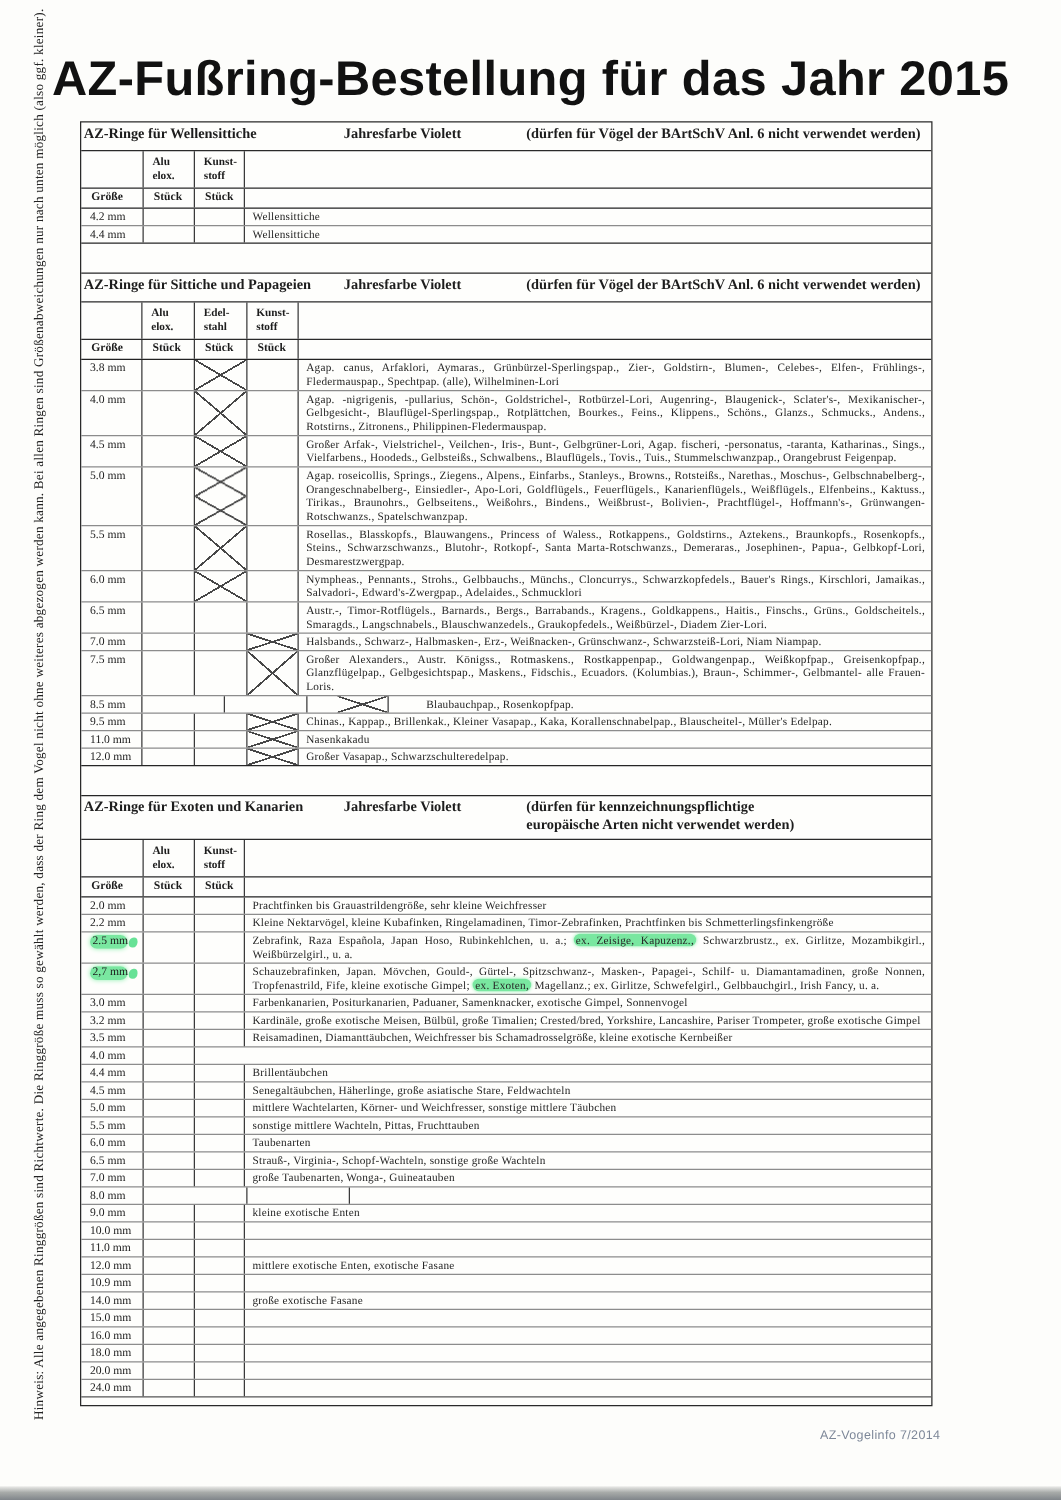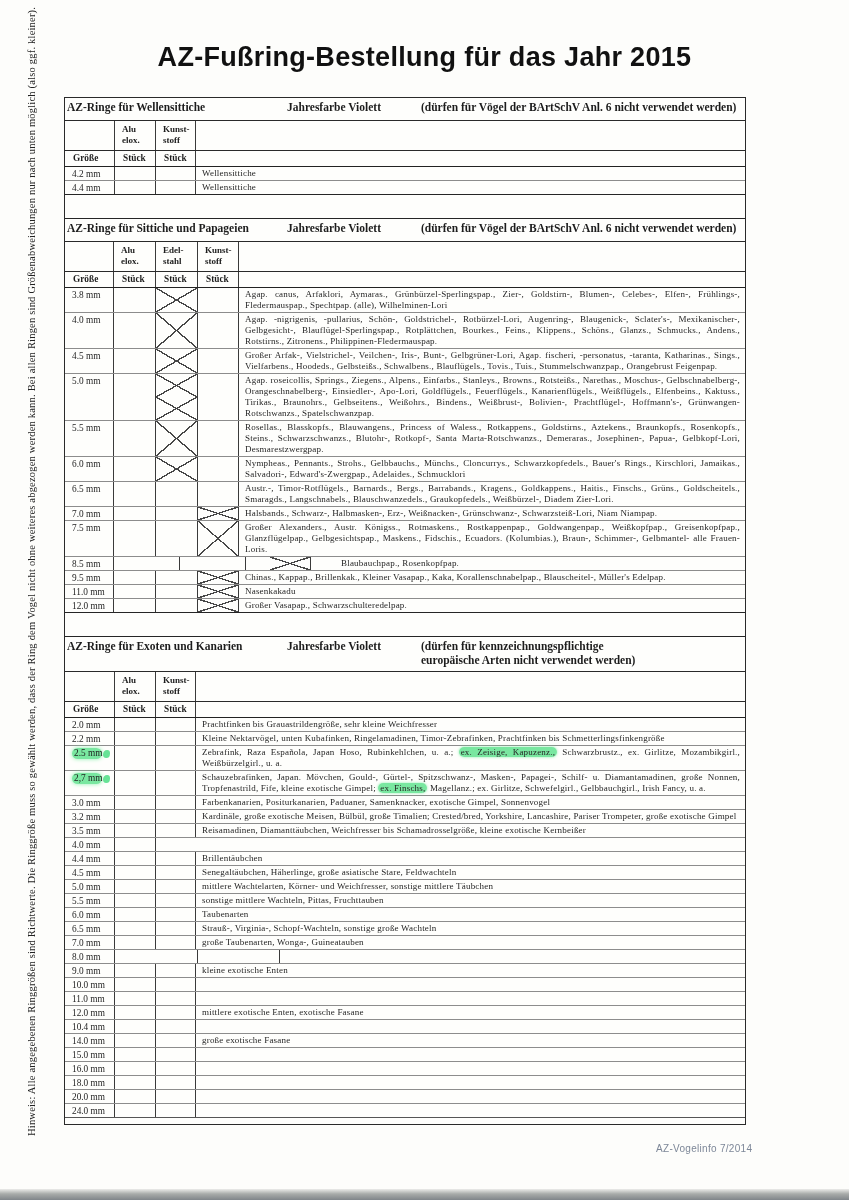--- a/index.html
+++ b/index.html
@@ -4,36 +4,36 @@
 <style>
   html,body{margin:0;padding:0;}
   body{
     width:849px;height:1200px;position:relative;overflow:hidden;
     background:#fdfdfb;color:#1d1d1d;
     font-family:"Liberation Serif", serif;
   }
   .page-title{
     position:absolute;top:42px;left:0;width:100%;margin:0;
     text-align:center;font-family:"Liberation Sans",sans-serif;
-    font-size:27px;font-weight:bold;letter-spacing:.3px;color:#111;
+    font-size:39px;font-weight:bold;letter-spacing:.3px;color:#111;
   }
   .side-note{
     position:absolute;left:26px;top:58px;height:1078px;width:15px;
     writing-mode:vertical-rl;transform:rotate(180deg);
     font-size:10.5px;white-space:nowrap;color:#222;letter-spacing:.2px;
   }
   .frame{
     position:absolute;left:64px;top:97px;width:680px;
     border:1.5px solid #2a2a2a;background:#fefefc;
   }
   .sec-head{position:relative;height:22px;border-bottom:1.2px solid #2a2a2a;}
   .sec-head.tall{height:34px;}
   .sec-head span{position:absolute;top:3px;font-weight:bold;font-size:11.5px;white-space:pre-line;line-height:13.5px;}
   .sec-head .t1{left:2px;}
-  .sec-head .t2{left:222px;}
+  .sec-head .t2{left:210px;}
   .sec-head .t3{left:356px;}
   .grid{display:grid;}
   .c{border-right:1px solid #3a3a3a;min-width:0;}
   .c:last-child{border-right:none;}
   .mat-row{height:29px;border-bottom:1px solid #2a2a2a;}
   .mat-cell{font-weight:bold;font-size:9px;line-height:10.5px;padding:3px 0 0 7px;white-space:pre-line;}
   .hdr-row{height:15px;border-bottom:1.4px solid #222;}
   .hdr-cell{font-weight:bold;font-size:9.3px;line-height:14px;padding-left:8px;}
   .row{min-height:13px;border-bottom:1px solid #8c8c8c;}
   .sec .row:last-child{border-bottom:none;}
@@ -247,33 +247,33 @@
         <div class="grid row" style="grid-template-columns: 50px 41px 40px minmax(0px, 1fr);">
           <div class="c size-cell">2.0 mm</div>
           <div class="c qty-cell"></div>
           <div class="c qty-cell"></div>
           <div class="c desc-cell"><span>Prachtfinken bis Grauastrildengröße, sehr kleine Weichfresser</span></div>
         </div>
         <div class="grid row" style="grid-template-columns: 50px 41px 40px minmax(0px, 1fr);">
           <div class="c size-cell">2.2 mm</div>
           <div class="c qty-cell"></div>
           <div class="c qty-cell"></div>
-          <div class="c desc-cell"><span>Kleine Nektarvögel, unten Kubafinken, Ringelamadinen, Timor-Zebrafinken, Prachtfinken bis Schmetterlingsfinkengröße</span></div>
+          <div class="c desc-cell"><span>Kleine Nektarvögel, kleine Kubafinken, Ringelamadinen, Timor-Zebrafinken, Prachtfinken bis Schmetterlingsfinkengröße</span></div>
         </div>
         <div class="grid row" style="grid-template-columns: 50px 41px 40px minmax(0px, 1fr);">
           <div class="c size-cell"><span class="size-hl">2.5 mm</span></div>
           <div class="c qty-cell"></div>
           <div class="c qty-cell"></div>
           <div class="c desc-cell"><span>Zebrafink, Raza Española, Japan Hoso, Rubinkehlchen, u. a.; </span><span class="hl">ex. Zeisige, Kapuzenz.,</span><span> Schwarzbrustz., ex. Girlitze, Mozambikgirl., Weißbürzelgirl., u. a.</span></div>
         </div>
         <div class="grid row" style="grid-template-columns: 50px 41px 40px minmax(0px, 1fr);">
           <div class="c size-cell"><span class="size-hl">2,7 mm</span></div>
           <div class="c qty-cell"></div>
           <div class="c qty-cell"></div>
-          <div class="c desc-cell"><span>Schauzebrafinken, Japan. Mövchen, Gould-, Gürtel-, Spitzschwanz-, Masken-, Papagei-, Schilf- u. Diamantamadinen, große Nonnen, Tropfenastrild, Fife, kleine exotische Gimpel; </span><span class="hl">ex. Finschs,</span><span> Magellanz.; ex. Girlitze, Schwefelgirl., Gelbbauchgirl., Irish Fancy, u. a.</span></div>
+          <div class="c desc-cell"><span>Schauzebrafinken, Japan. Mövchen, Gould-, Gürtel-, Spitzschwanz-, Masken-, Papagei-, Schilf- u. Diamantamadinen, große Nonnen, Tropfenastrild, Fife, kleine exotische Gimpel; </span><span class="hl">ex. Exoten,</span><span> Magellanz.; ex. Girlitze, Schwefelgirl., Gelbbauchgirl., Irish Fancy, u. a.</span></div>
         </div>
         <div class="grid row" style="grid-template-columns: 50px 41px 40px minmax(0px, 1fr);">
           <div class="c size-cell">3.0 mm</div>
           <div class="c qty-cell"></div>
           <div class="c qty-cell"></div>
           <div class="c desc-cell"><span>Farbenkanarien, Positurkanarien, Paduaner, Samenknacker, exotische Gimpel, Sonnenvogel</span></div>
         </div>
         <div class="grid row" style="grid-template-columns: 50px 41px 40px minmax(0px, 1fr);">
           <div class="c size-cell">3.2 mm</div>
           <div class="c qty-cell"></div>
@@ -357,21 +357,21 @@
           <div class="c qty-cell"></div>
           <div class="c desc-cell"><span></span></div>
         </div>
         <div class="grid row" style="grid-template-columns: 50px 41px 40px minmax(0px, 1fr);">
           <div class="c size-cell">12.0 mm</div>
           <div class="c qty-cell"></div>
           <div class="c qty-cell"></div>
           <div class="c desc-cell"><span>mittlere exotische Enten, exotische Fasane</span></div>
         </div>
         <div class="grid row" style="grid-template-columns: 50px 41px 40px minmax(0px, 1fr);">
-          <div class="c size-cell">10.4 mm</div>
+          <div class="c size-cell">10.9 mm</div>
           <div class="c qty-cell"></div>
           <div class="c qty-cell"></div>
           <div class="c desc-cell"><span></span></div>
         </div>
         <div class="grid row" style="grid-template-columns: 50px 41px 40px minmax(0px, 1fr);">
           <div class="c size-cell">14.0 mm</div>
           <div class="c qty-cell"></div>
           <div class="c qty-cell"></div>
           <div class="c desc-cell"><span>große exotische Fasane</span></div>
         </div>

